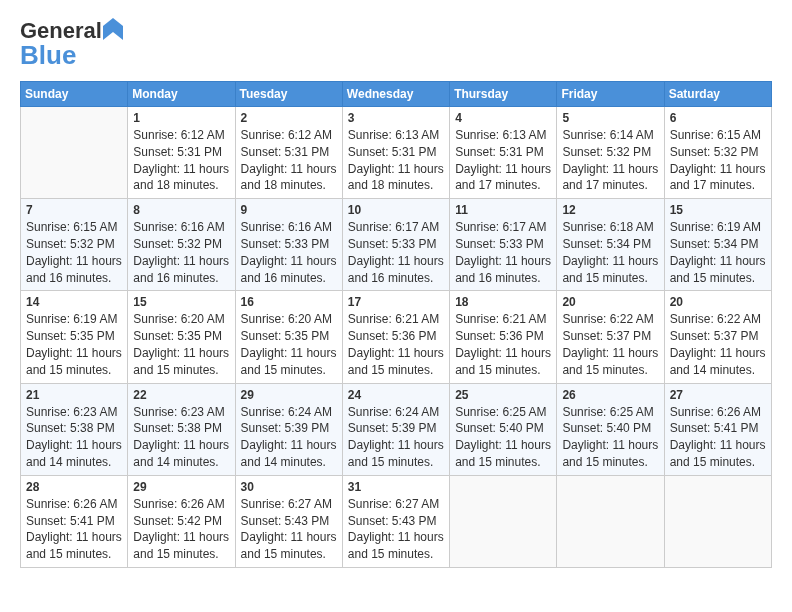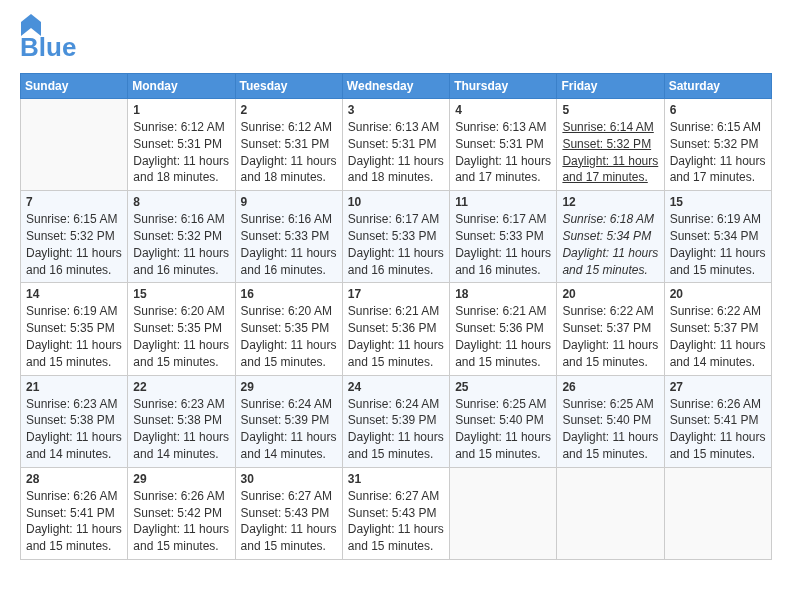--- a/index.html
+++ b/index.html
@@ -80,20 +80,21 @@
     }
   </style>
 </head>
 <body>
 
 <div class="container">
   <div class="header">
     <div class="logo">
       <div>
         <div style="display:flex;align-items:center;">
+          <span style="font-size:22px;font-weight:bold;color:#333;">General</span>
           <svg width="20" height="22" viewBox="0 0 20 22" style="margin-left:1px;margin-top:-4px;">
             <polygon points="10,0 20,8 20,22 10,14 0,22 0,8" fill="#4a90d9"></polygon>
           </svg>
         </div>
         <div style="font-size:26px;font-weight:bold;color:#4a90d9;margin-top:-4px;">Blue</div>
       </div>
     </div>
     <div class="title-section">
       <div class="month-title"></div>
       <div class="location"></div>
@@ -138,21 +139,21 @@
           </td>
           <td>
             <div class="day-num">4</div>
             <div class="day-info" style="white-space: pre-line;">Sunrise: 6:13 AM
 Sunset: 5:31 PM
 Daylight: 11 hours
 and 17 minutes.</div>
           </td>
           <td>
             <div class="day-num">5</div>
-            <div class="day-info" style="white-space: pre-line; text-decoration: underline;">Sunrise: 6:14 AM
+            <div class="day-info" style="white-space: pre-line;">Sunrise: 6:14 AM
 Sunset: 5:32 PM
 Daylight: 11 hours
 and 17 minutes.</div>
           </td>
           <td>
             <div class="day-num">6</div>
             <div class="day-info" style="white-space: pre-line;">Sunrise: 6:15 AM
 Sunset: 5:32 PM
 Daylight: 11 hours
 and 17 minutes.</div>
@@ -189,21 +190,21 @@
           </td>
           <td>
             <div class="day-num">11</div>
             <div class="day-info" style="white-space: pre-line;">Sunrise: 6:17 AM
 Sunset: 5:33 PM
 Daylight: 11 hours
 and 16 minutes.</div>
           </td>
           <td>
             <div class="day-num">12</div>
-            <div class="day-info" style="white-space: pre-line; font-style: italic;">Sunrise: 6:18 AM
+            <div class="day-info" style="white-space: pre-line;">Sunrise: 6:18 AM
 Sunset: 5:34 PM
 Daylight: 11 hours
 and 15 minutes.</div>
           </td>
           <td>
             <div class="day-num">15</div>
             <div class="day-info" style="white-space: pre-line;">Sunrise: 6:19 AM
 Sunset: 5:34 PM
 Daylight: 11 hours
 and 15 minutes.</div>

